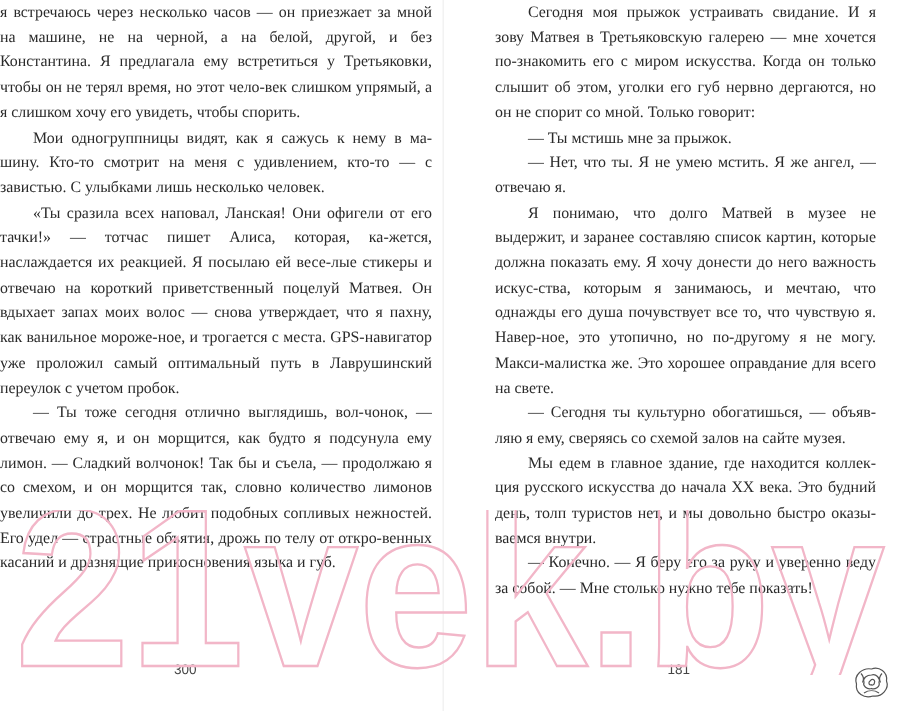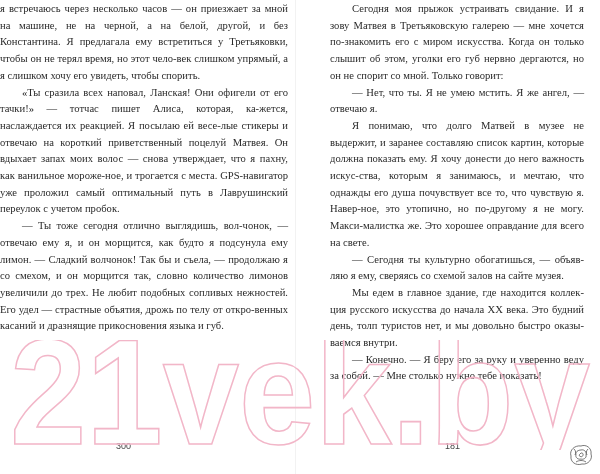--- a/index.html
+++ b/index.html
@@ -26,31 +26,33 @@
   .rose { position:absolute; left:566px; top:440px; width:30px; height:30px; }
 </style>
 </head>
 <body>
 
 <div class="spread">
 
   <div class="page left">
     <div class="text">
       <p class="cont">я встречаюсь через несколько часов — он приезжает за мной на машине, не на черной, а на белой, другой, и без Константина. Я предлагала ему встретиться у Третьяковки, чтобы он не терял время, но этот чело-век слишком упрямый, а я слишком хочу его увидеть, чтобы спорить.</p>
+      <p class="ind">Мои одногруппницы видят, как я сажусь к нему в ма-шину. Кто-то смотрит на меня с удивлением, кто-то — с завистью. С улыбками лишь несколько человек.</p>
       <p class="ind">«Ты сразила всех наповал, Ланская! Они офигели от его тачки!» — тотчас пишет Алиса, которая, ка-жется, наслаждается их реакцией. Я посылаю ей весе-лые стикеры и отвечаю на короткий приветственный поцелуй Матвея. Он вдыхает запах моих волос — снова утверждает, что я пахну, как ванильное мороже-ное, и трогается с места. GPS-навигатор уже проложил самый оптимальный путь в Лаврушинский переулок с учетом пробок.</p>
       <p class="ind">— Ты тоже сегодня отлично выглядишь, вол-чонок, — отвечаю ему я, и он морщится, как будто я подсунула ему лимон. — Сладкий волчонок! Так бы и съела, — продолжаю я со смехом, и он морщится так, словно количество лимонов увеличили до трех. Не любит подобных сопливых нежностей. Его удел — страстные объятия, дрожь по телу от откро-венных касаний и дразнящие прикосновения языка и губ.</p>
     </div>
     <div class="folio">300</div>
   </div>
 
   <div class="gutter"></div>
 
   <div class="page right">
     <div class="text">
       <p class="ind">Сегодня моя прыжок устраивать свидание. И я зову Матвея в Третьяковскую галерею — мне хочется по-знакомить его с миром искусства. Когда он только слышит об этом, уголки его губ нервно дергаются, но он не спорит со мной. Только говорит:</p>
+      <p class="ind">— Ты мстишь мне за прыжок.</p>
       <p class="ind">— Нет, что ты. Я не умею мстить. Я же ангел, — отвечаю я.</p>
       <p class="ind">Я понимаю, что долго Матвей в музее не выдержит, и заранее составляю список картин, которые должна показать ему. Я хочу донести до него важность искус-ства, которым я занимаюсь, и мечтаю, что однажды его душа почувствует все то, что чувствую я. Навер-ное, это утопично, но по-другому я не могу. Макси-малистка же. Это хорошее оправдание для всего на свете.</p>
       <p class="ind">— Сегодня ты культурно обогатишься, — объяв-ляю я ему, сверяясь со схемой залов на сайте музея.</p>
       <p class="ind">Мы едем в главное здание, где находится коллек-ция русского искусства до начала XX века. Это будний день, толп туристов нет, и мы довольно быстро оказы-ваемся внутри.</p>
       <p class="ind">— Конечно. — Я беру его за руку и уверенно веду за собой. — Мне столько нужно тебе показать!</p>
 
     </div>
     <div class="folio">181</div>
   </div>
 

